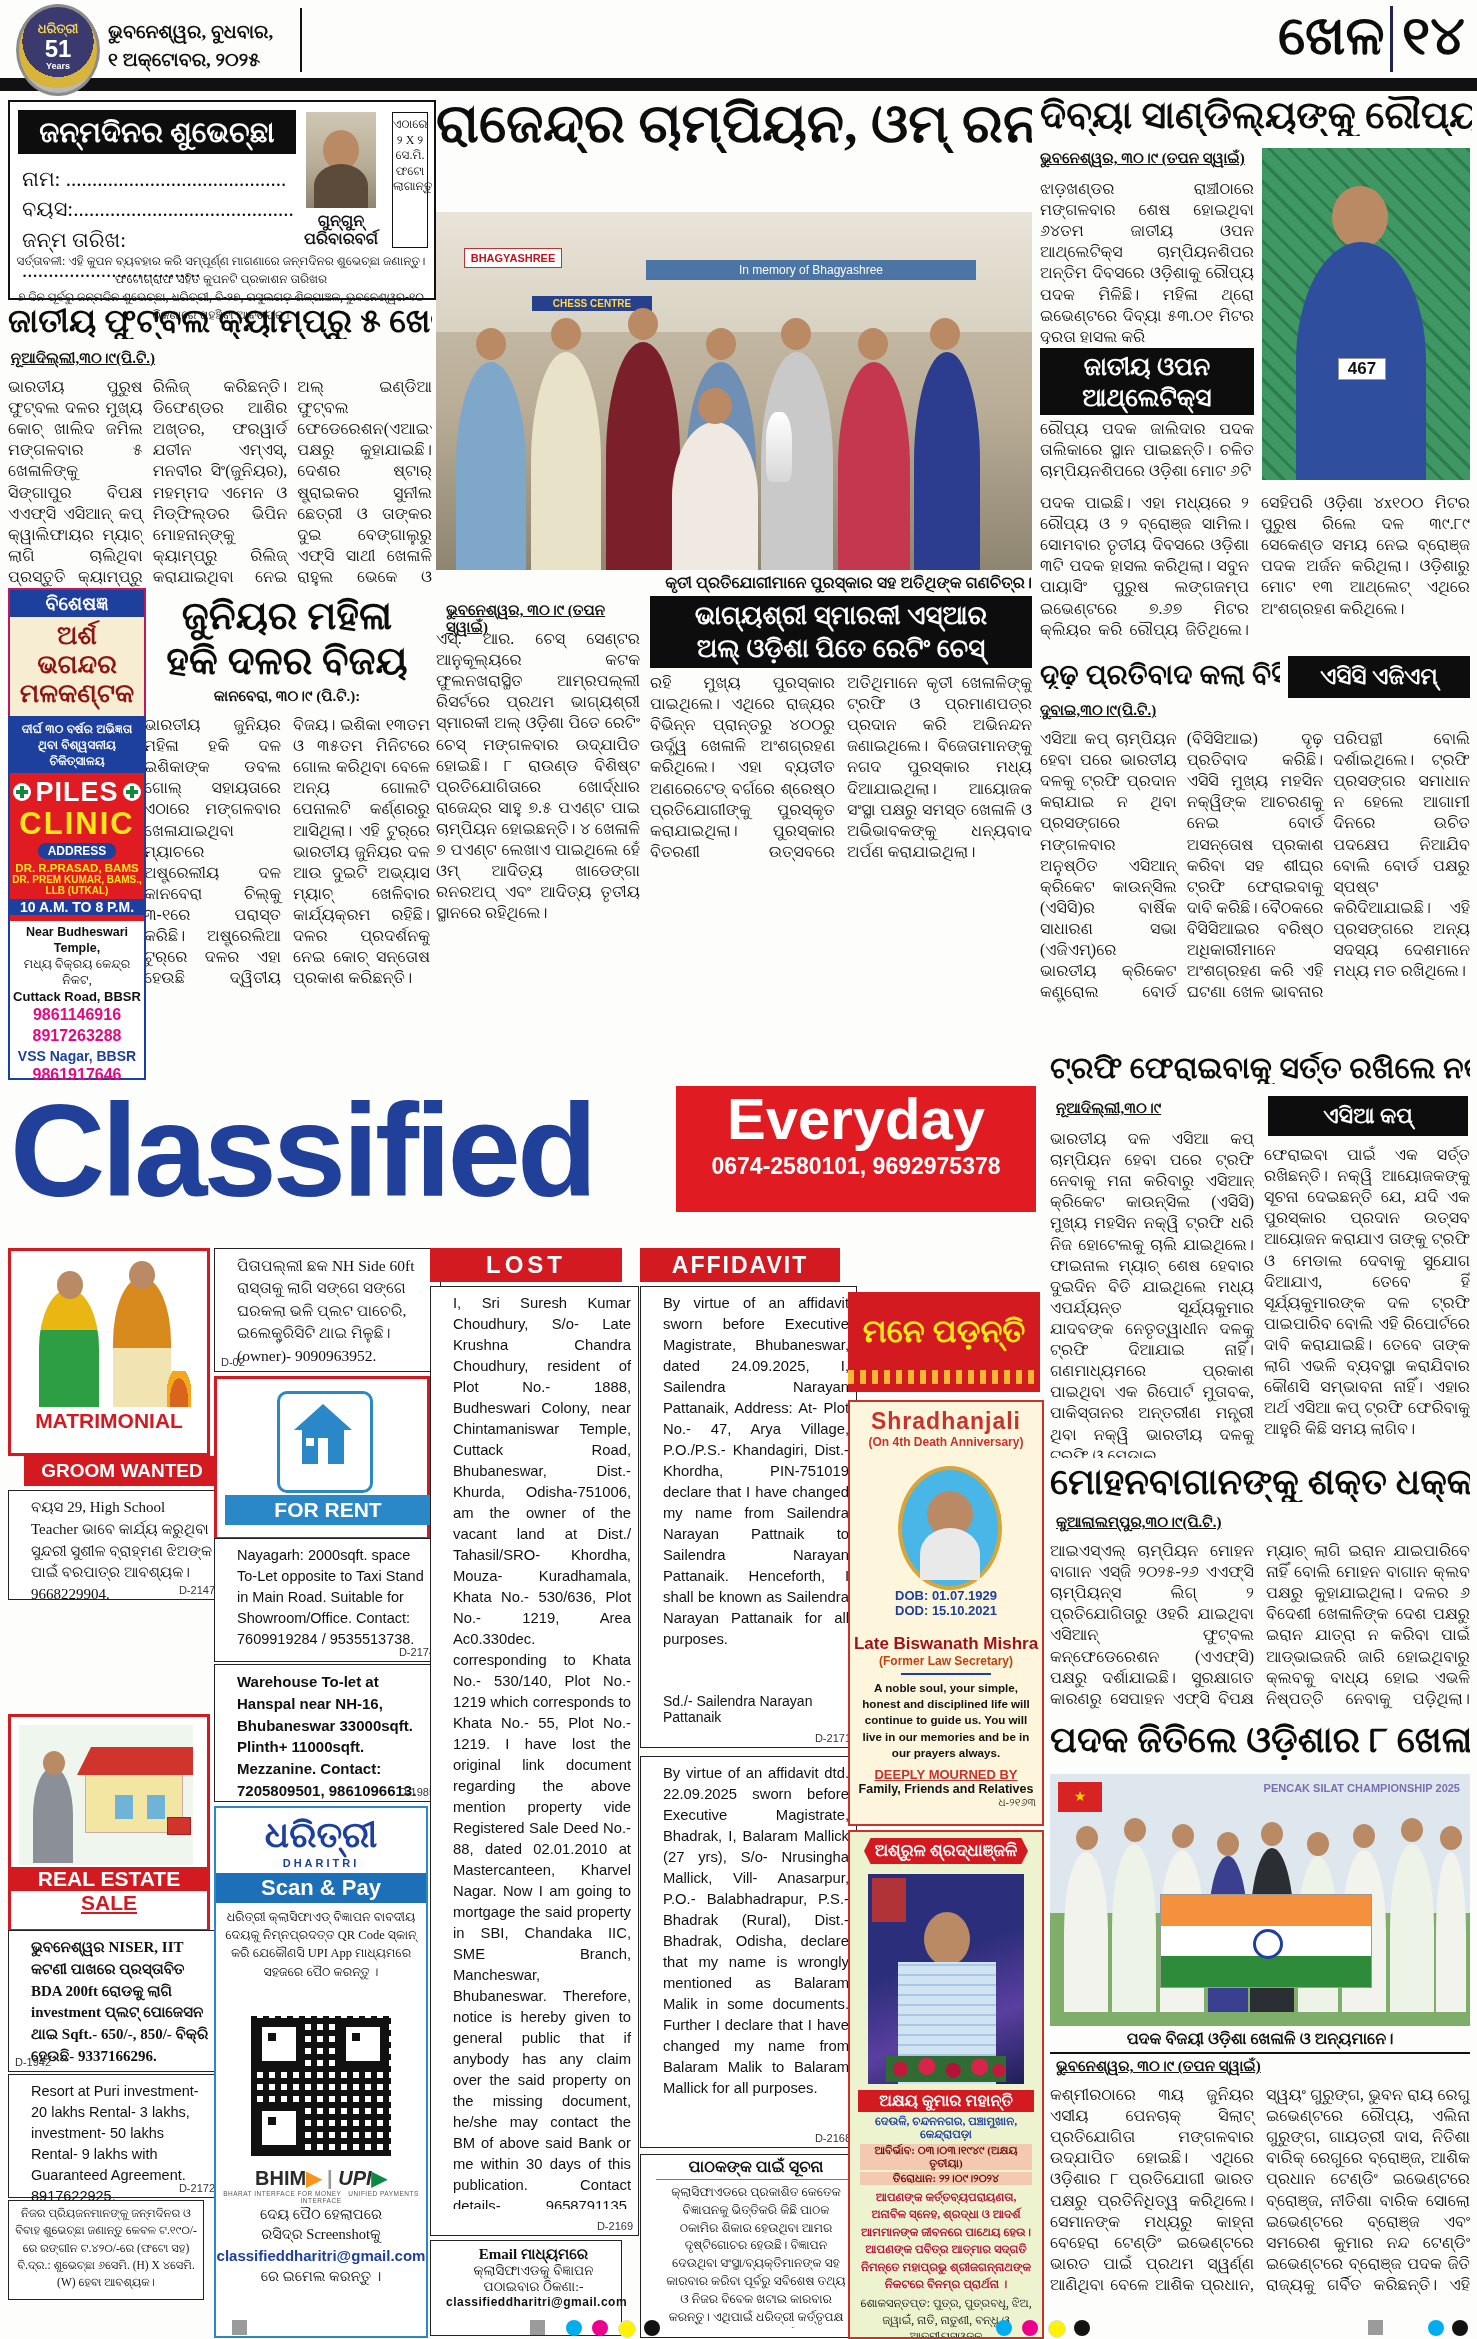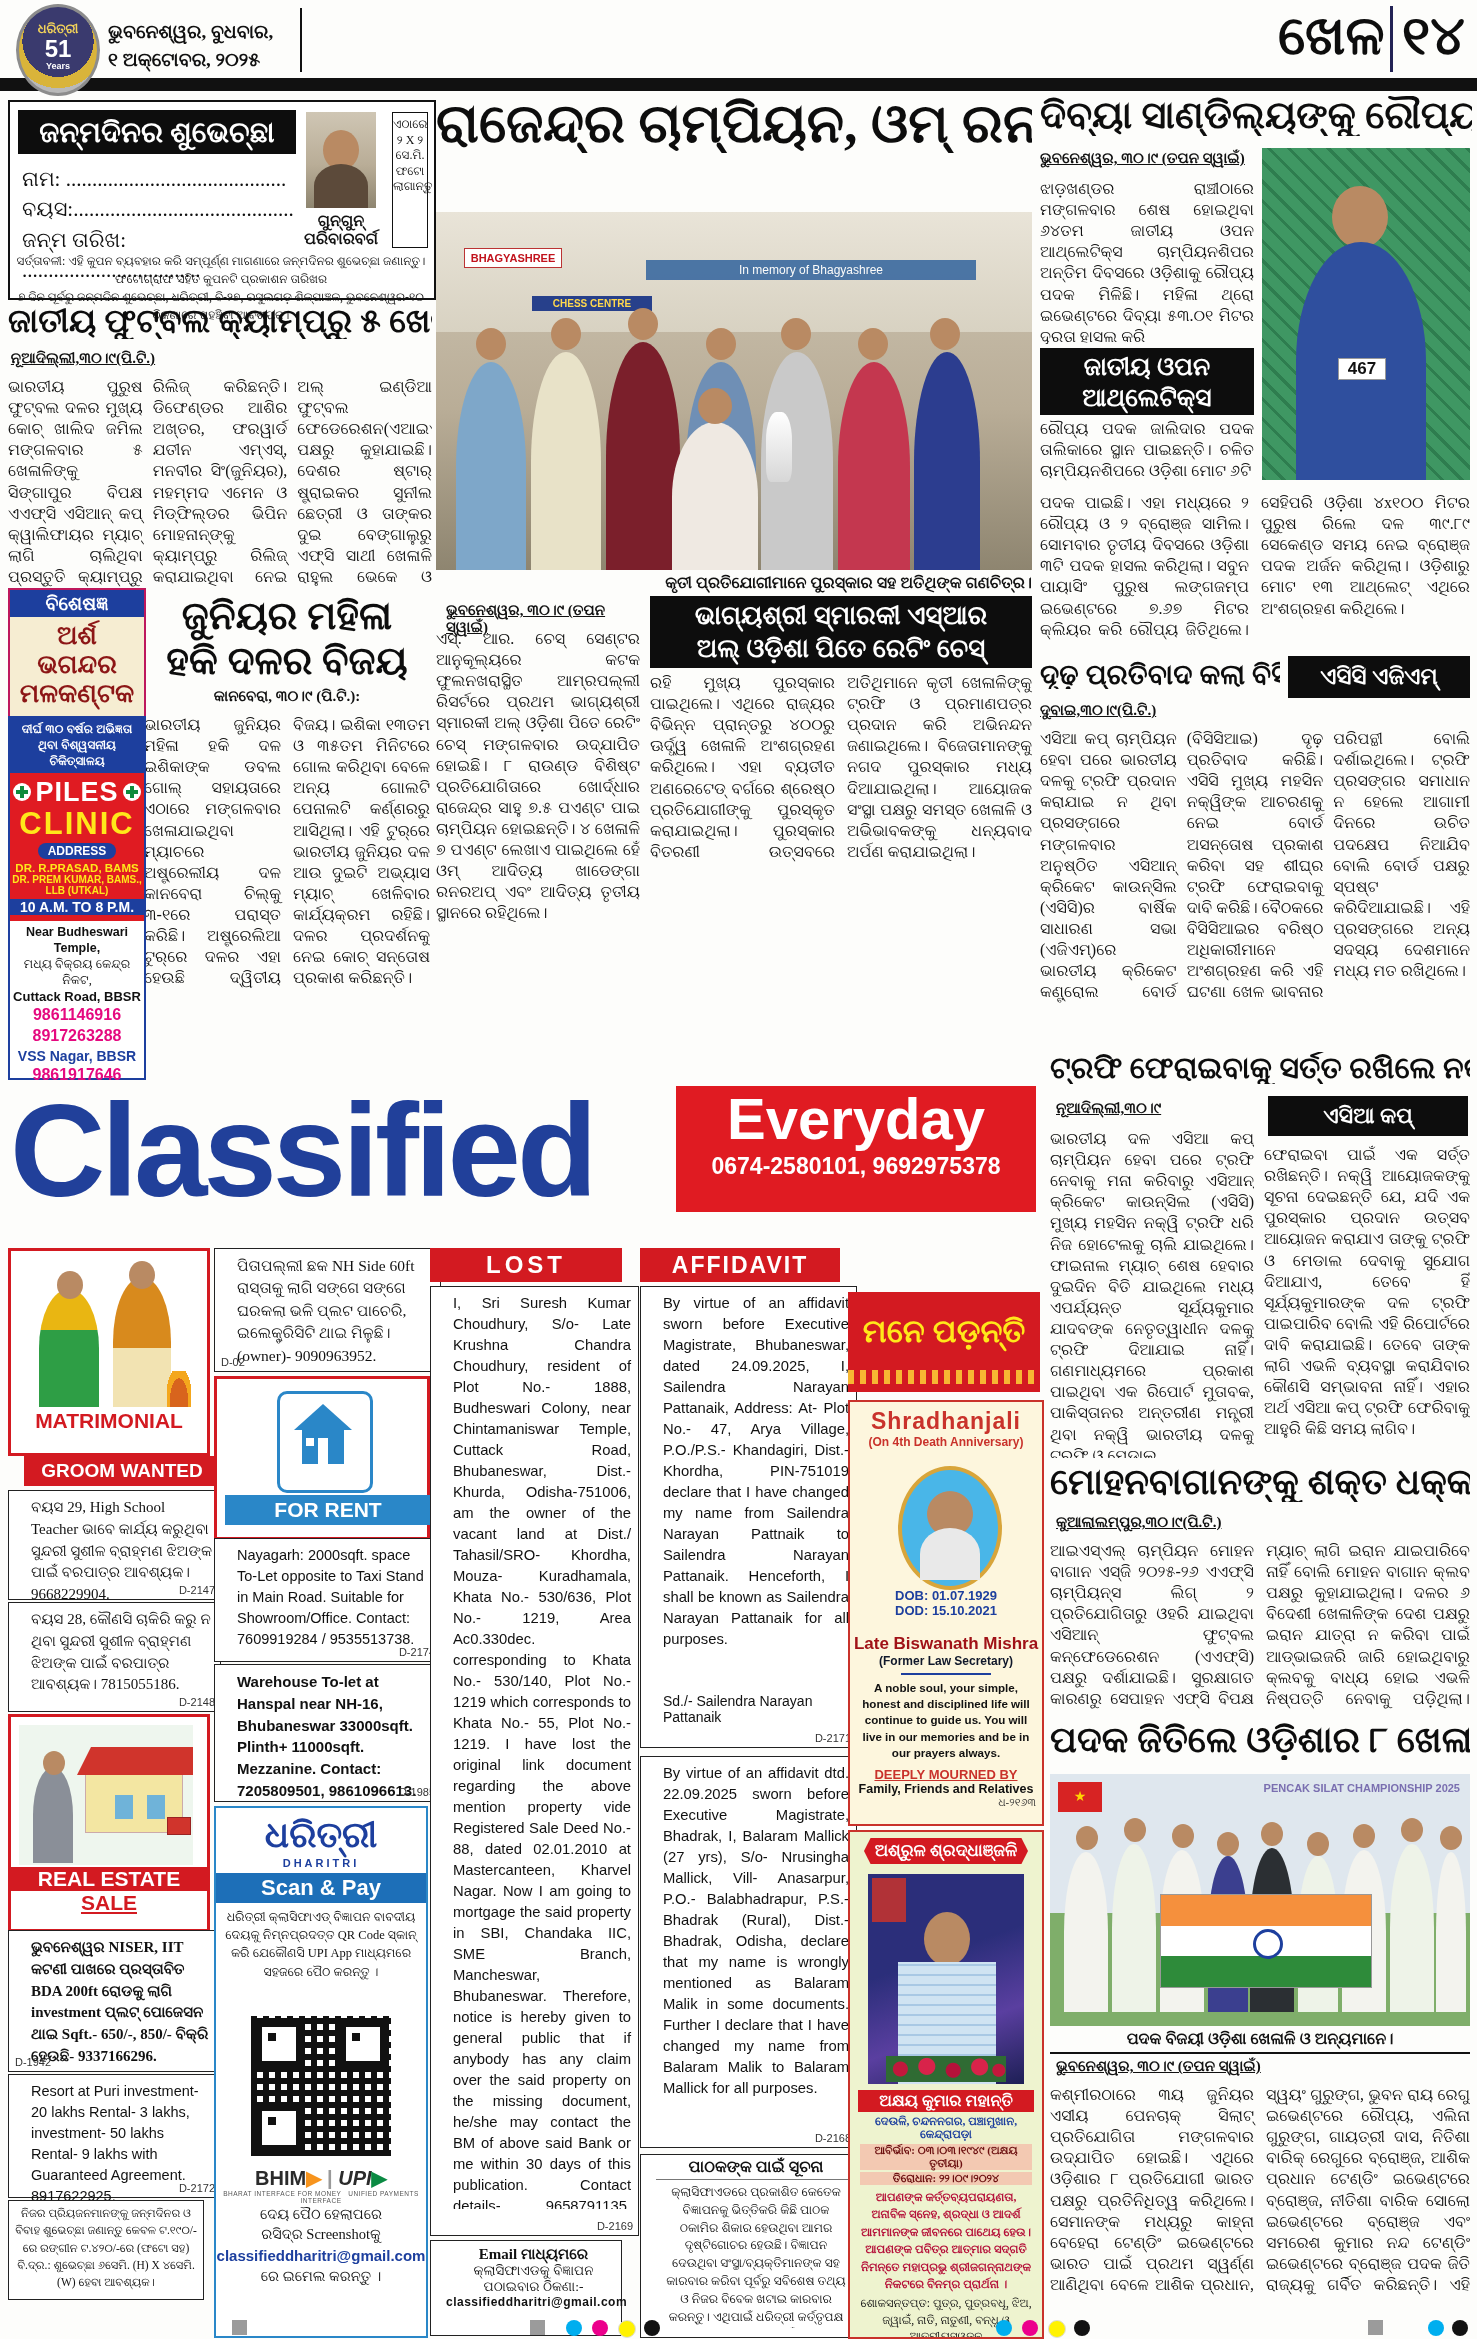--- a/index.html
+++ b/index.html
@@ -205,24 +205,20 @@
       <div class="abs" style="left:146px;top:112px;width:24px;height:36px;background:radial-gradient(ellipse at 50% 90%,#d8641d 0 55%,#f4a71d 55% 80%,transparent 80%);"></div>
     </div>
     <div class="center entext" style="color:#d31a21;font-weight:800;font-size:21px;margin-top:158px;">MATRIMONIAL</div>
   </div>
 
   <div class="abs redhead" style="left:24px;top:1456px;width:196px;height:30px;font-size:19px;line-height:30px;">GROOM WANTED</div>
   <div class="abs adbox" style="left:8px;top:1490px;width:196px;height:108px;">
     <div class="adtext">ବୟସ 29, High School Teacher ଭାବେ କାର୍ଯ୍ୟ କରୁଥିବା ସୁନ୍ଦରୀ ସୁଶୀଳ ବ୍ରାହ୍ମଣ ଝିଅଙ୍କ ପାଇଁ ବରପାତ୍ର ଆବଶ୍ୟକ। 9668229904.</div>
     <div class="code" style="position:absolute;right:5px;bottom:3px;">D-2147</div>
   </div>
-  <div class="abs adbox" style="left:8px;top:1602px;width:196px;height:108px;">
-    <div class="adtext">ବୟସ 28, କୌଣସି ଚାକିରି କରୁ ନ ଥିବା ସୁନ୍ଦରୀ ସୁଶୀଳ ବ୍ରାହ୍ମଣ ଝିଅଙ୍କ ପାଇଁ ବରପାତ୍ର ଆବଶ୍ୟକ। 7815055186.</div>
-    <div class="code" style="position:absolute;right:5px;bottom:3px;">D-2148</div>
-  </div>
 
   <div class="abs" style="left:8px;top:1714px;width:196px;height:212px;border:3px solid #d31a21;background:#fff;">
     <div class="abs" style="left:8px;top:8px;width:174px;height:140px;background:#eef6ee;overflow:hidden;">
       <div class="abs" style="left:66px;top:46px;width:96px;height:60px;background:#f3e6a2;border:1px solid #caa;"></div>
       <div class="abs" style="left:58px;top:22px;width:112px;height:0;border-left:14px solid transparent;border-right:14px solid transparent;border-bottom:28px solid #d0342c;"></div>
       <div class="abs" style="left:96px;top:70px;width:18px;height:24px;background:#6fb3d9;"></div>
       <div class="abs" style="left:128px;top:70px;width:18px;height:24px;background:#6fb3d9;"></div>
       <div class="silh" style="left:14px;top:42px;width:40px;height:96px;background:#8a8f98;"></div>
       <div class="face" style="left:24px;top:26px;width:22px;height:24px;"></div>
       <div class="abs" style="left:148px;top:92px;width:22px;height:16px;background:#d0342c;border:1px solid #922;"></div>
@@ -327,21 +323,21 @@
     <div class="entext" style="color:#c9322b;font-weight:800;font-size:23px;margin-top:6px;letter-spacing:1px;">Shradhanjali</div>
     <div class="entext" style="color:#c9322b;font-weight:700;font-size:12px;">(On 4th Death Anniversary)</div>
     <div class="abs" style="left:48px;top:64px;width:96px;height:116px;border-radius:50%;border:4px solid #d8a53a;
                 background:radial-gradient(circle at 50% 38%,#b98a63 0 26%,#49b6e8 27% 100%);">
       <div class="silh" style="left:18px;top:58px;width:60px;height:52px;background:#e9e9e9;"></div>
     </div>
     <div class="abs" style="left:0;top:186px;width:192px;">
       <div class="entext" style="color:#1d3f9e;font-weight:800;font-size:13px;">DOB: 01.07.1929</div>
       <div class="entext" style="color:#1d3f9e;font-weight:800;font-size:13px;">DOD: 15.10.2021</div>
       <div class="entext" style="color:#a01217;font-weight:800;font-size:17px;margin-top:16px;">Late Biswanath Mishra</div>
-      <div class="entext" style="color:#0f172a;font-weight:700;font-size:12px;">(Former Law Secretary)</div>
+      <div class="entext" style="color:#c2410c;font-weight:700;font-size:12px;">(Former Law Secretary)</div>
       <div style="height:2px;width:90px;background:#1d3f9e;margin:5px auto;"></div>
       <div class="entext" style="font-size:11.6px;line-height:1.4;padding:0 10px;font-weight:600;">A noble soul, your simple, honest and disciplined life will continue to guide us. You will live in our memories and be in our prayers always.</div>
       <div class="entext" style="color:#c9322b;font-weight:800;font-size:13px;text-decoration:underline;margin-top:6px;">DEEPLY MOURNED BY</div>
       <div class="entext" style="font-weight:800;font-size:12.5px;">Family, Friends and Relatives</div>
       <div class="code" style="margin-right:6px;">ଧ-୨୧୬୩</div>
     </div>
   </div>
 
   <div class="abs" style="left:848px;top:1830px;width:192px;height:505px;background:#eef3cf;border:2px solid #c9322b;text-align:center;overflow:hidden;">
     <div style="background:#d31a21;color:#fff;font-weight:800;font-size:17px;margin:6px 14px 0;padding:3px 0;

